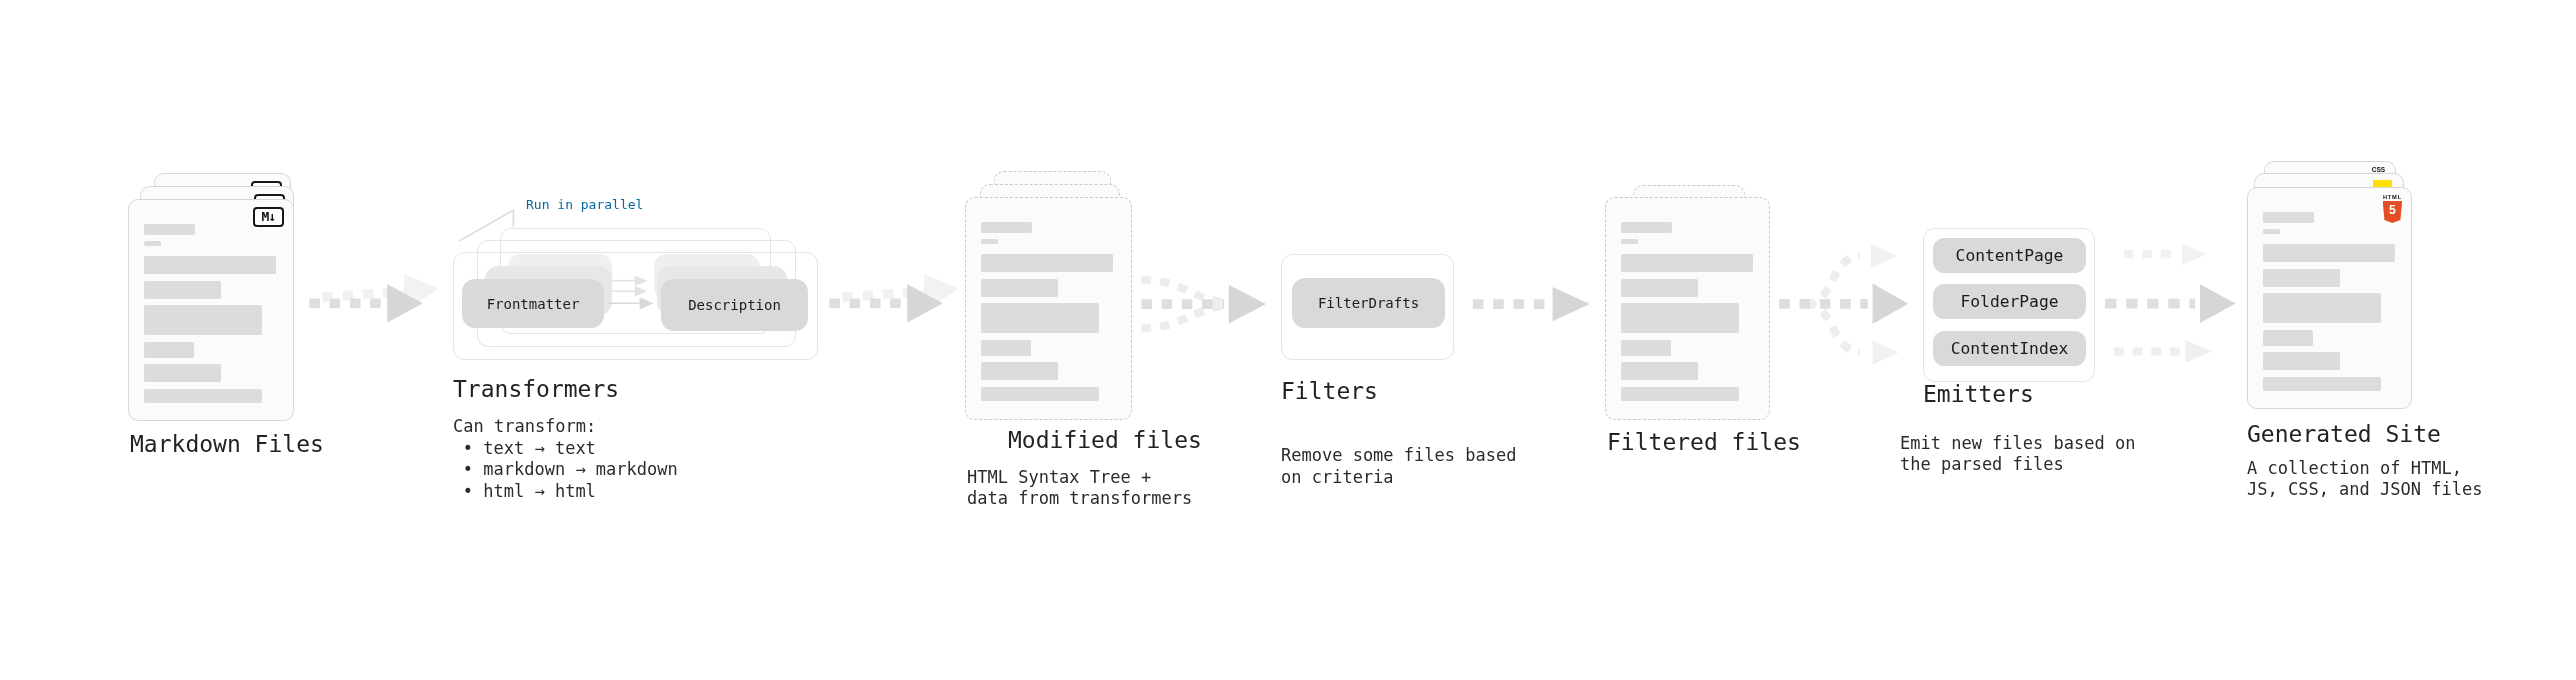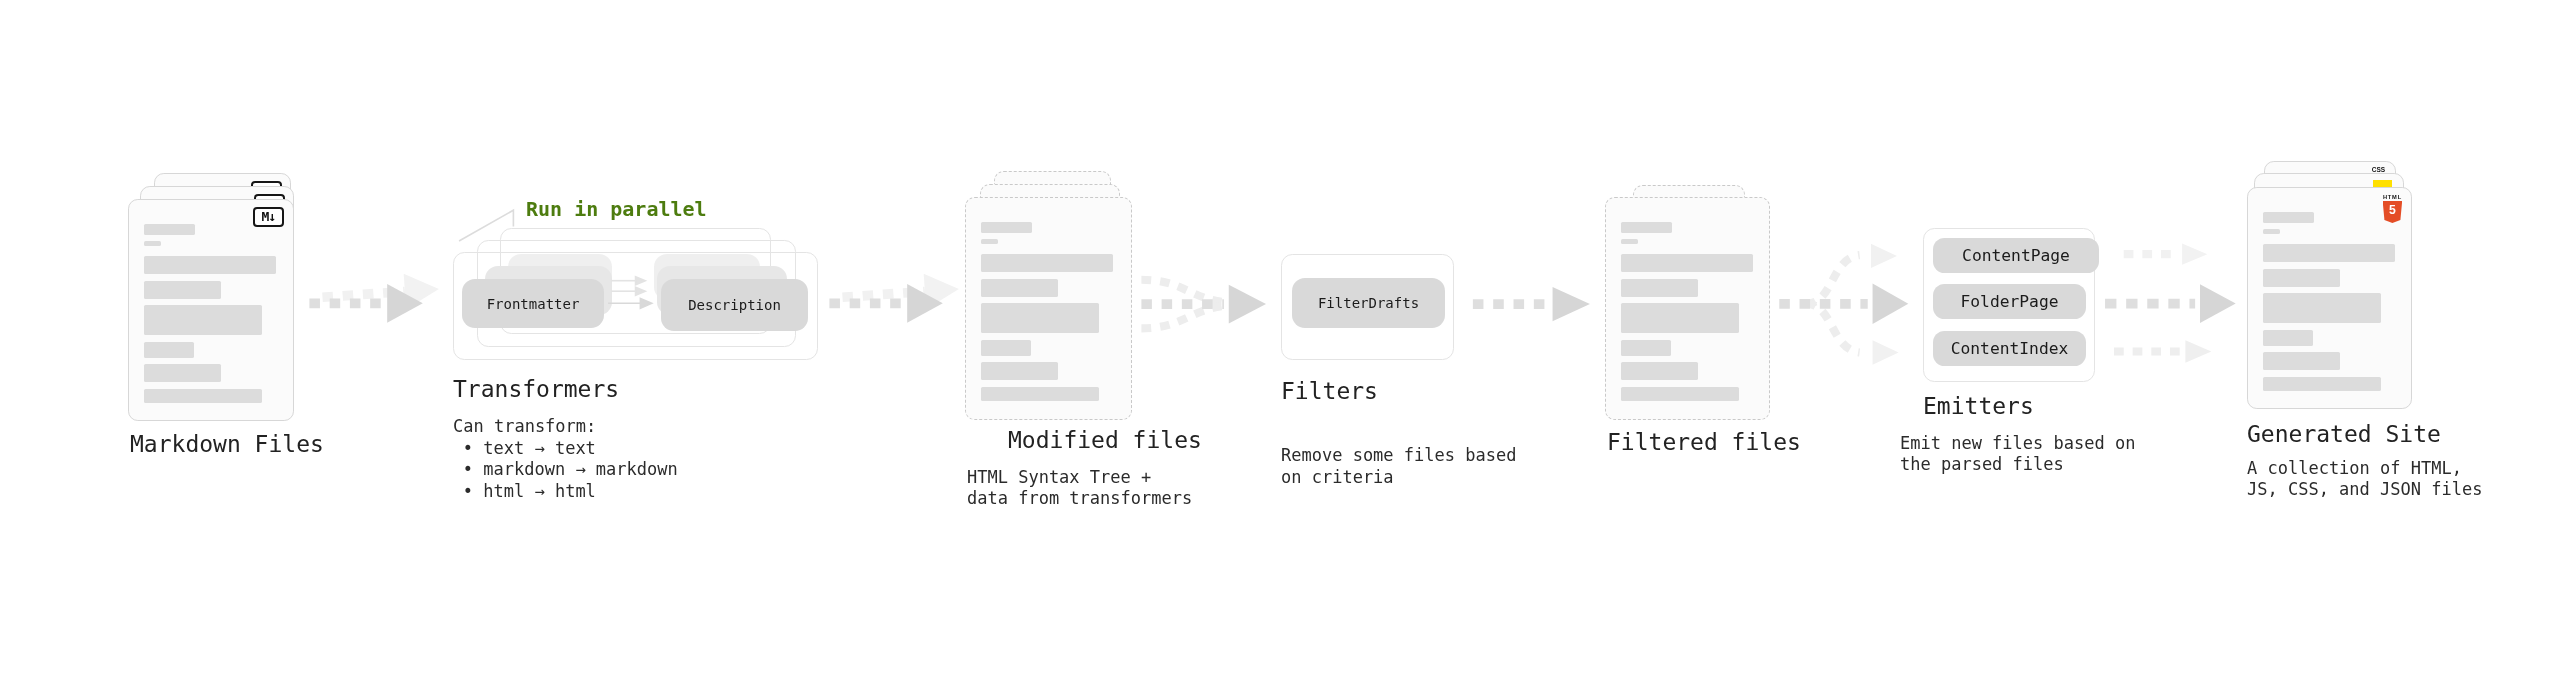--- a/index.html
+++ b/index.html
@@ -20,21 +20,21 @@
   .b6{width:50px;height:16.3px;margin-top:6.5px;}
   .b7{width:77px;height:18px;margin-top:6.5px;}
   .b8{width:118px;height:14px;margin-top:6.5px;}
   
   .md-badge{position:absolute;width:31px;height:20.3px;background:#ffffff;border:2.4px solid #161616;border-radius:4.1px;
             display:flex;align-items:center;justify-content:center;font-weight:700;font-size:13px;color:#111;
             letter-spacing:-0.8px;box-sizing:border-box;}
   
   .title{position:absolute;font-size:23px;font-weight:500;color:#222222;white-space:nowrap;}
   .caption{position:absolute;font-size:17px;line-height:21px;color:#2b2b2b;white-space:nowrap;}
-  .note{position:absolute;font-size:20px;font-weight:700;color:#4d7c0f;white-space:nowrap;}
+  .note{position:absolute;font-size:13px;font-weight:400;color:#0369a1;white-space:nowrap;}
   
   .node{position:absolute;background:#d9d9d9;border-radius:13px;display:flex;align-items:center;justify-content:center;
         font-size:14px;color:#1b1b1b;box-sizing:border-box;white-space:nowrap;}
   .node-sm{border-radius:11.4px;font-size:16.3px;}
   .ghost{position:absolute;border-radius:13px;}
   .ghost1{background:#e7e7e7;}
   .ghost2{background:#efefef;}
   
   .frame{position:absolute;border:1.6px solid #e4e4e4;border-radius:11.4px;box-sizing:border-box;background:transparent;}
   .panel{position:absolute;border:1.6px solid #e4e4e4;border-radius:11.4px;box-sizing:border-box;background:#ffffff;}
@@ -200,24 +200,24 @@
     <path d="M38,86 C72,86 68,30 104,26" fill="none" stroke="#ededed" stroke-width="10" stroke-dasharray="12 11"></path>
     <path d="M38,86 C72,86 68,142 104,146" fill="none" stroke="#ededed" stroke-width="10" stroke-dasharray="12 11"></path>
     <polygon points="118,12 150,27 118,42" fill="#f1f1f1"></polygon>
     <polygon points="120,131 152,146 120,161" fill="#f1f1f1"></polygon>
     <line x1="5" y1="86" x2="114" y2="86" stroke="#dedede" stroke-width="12" stroke-dasharray="13 12"></line>
     <polygon points="120,61 164,86 120,111" fill="#d6d6d6"></polygon>
   </svg>
 
   <div>
     <div class="panel" style="left:1923px;top:228px;width:172px;height:154px;"></div>
-    <div class="node node-sm" style="left:1933px;top:238px;width:166px;height:35px;">ContentPage</div>
+    <div class="node node-sm" style="left:1933px;top:238px;width:153px;height:35px;">ContentPage</div>
     <div class="node node-sm" style="left:1933px;top:284px;width:153px;height:35px;">FolderPage</div>
     <div class="node node-sm" style="left:1933px;top:331px;width:153px;height:35px;">ContentIndex</div>
-    <div class="title" style="left:1923px;top:393px;">Emitters</div>
+    <div class="title" style="left:1923px;top:381px;">Emitters</div>
     <div class="caption" style="left:1900px;top:433px;">
       <div>Emit new files based on</div>
       <div>the parsed files</div>
     </div>
   </div>
 
   <svg class="abs" style="left:2101px;top:237px;" width="142" height="130" viewBox="0 0 175 160">
     <line x1="28" y1="21" x2="96" y2="21" stroke="#f1f1f1" stroke-width="10" stroke-dasharray="12 11"></line>
     <polygon points="100,8 131,21 100,34" fill="#f2f2f2"></polygon>
     <line x1="16" y1="141" x2="100" y2="141" stroke="#eeeeee" stroke-width="10" stroke-dasharray="12 11"></line>

